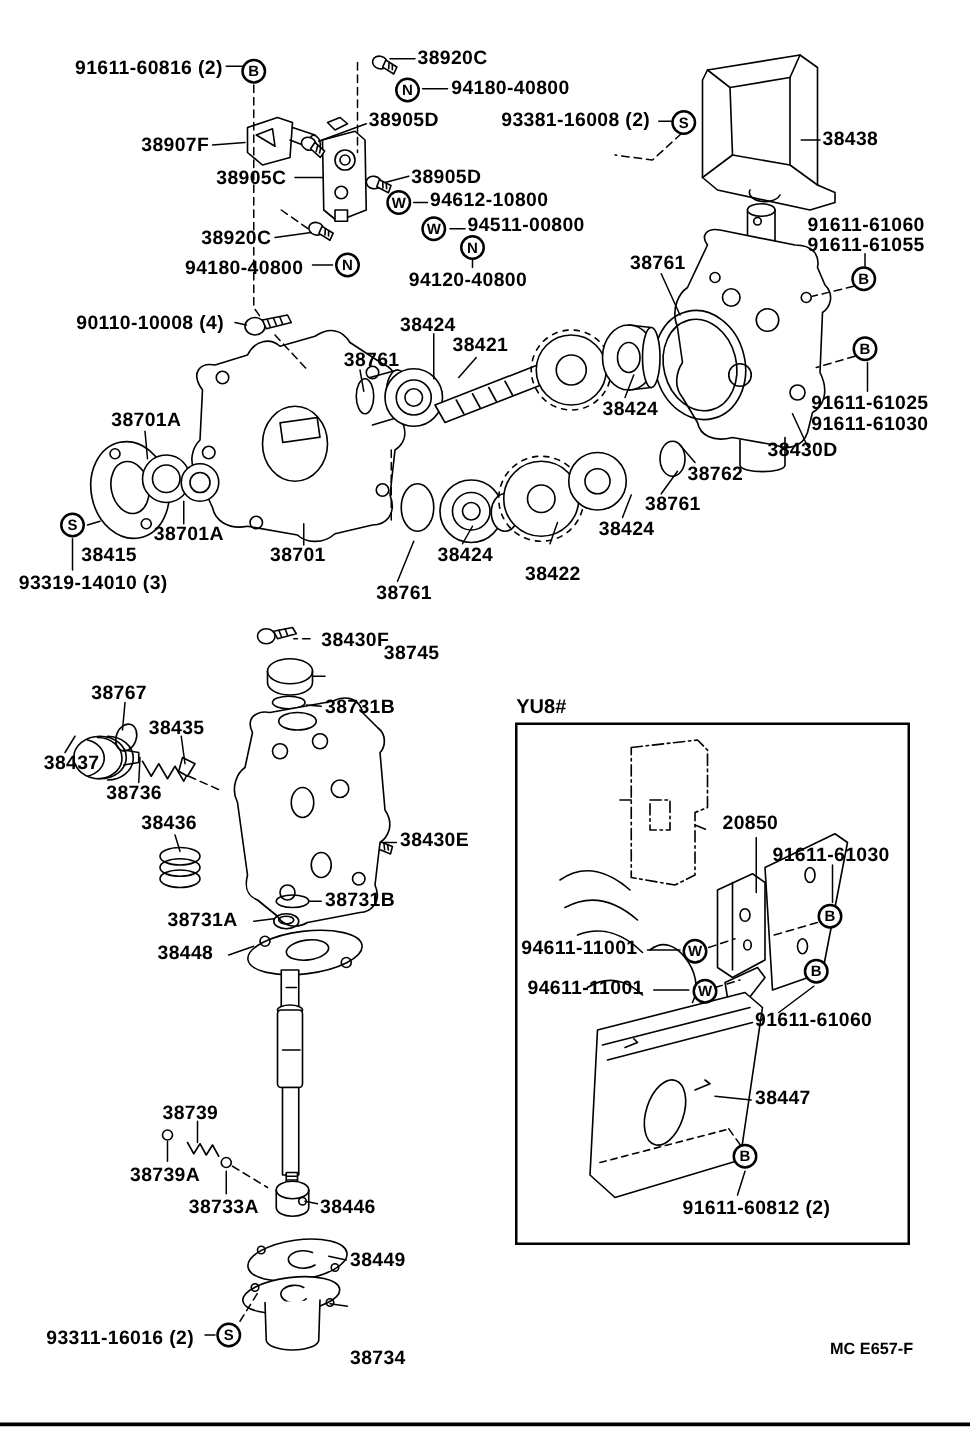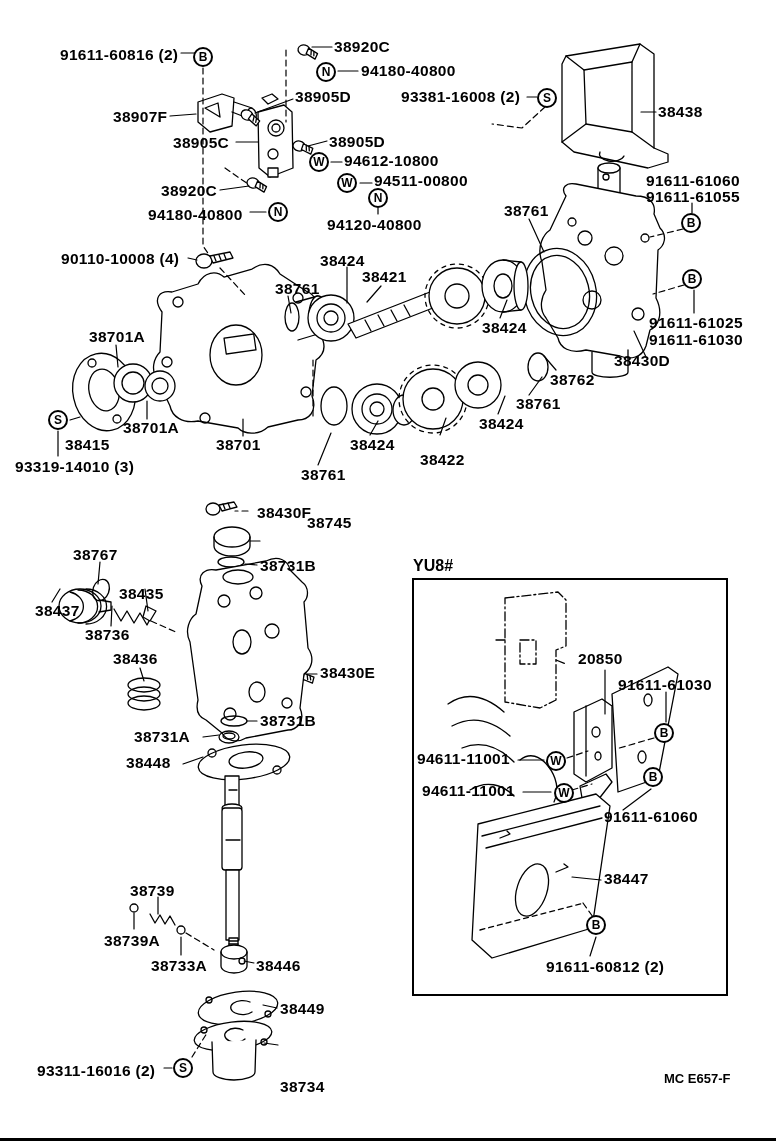--- a/index.html
+++ b/index.html
@@ -285,21 +285,21 @@
       <div class="part-label" style="left: 65px; top: 437px;">38415</div>
       <div class="part-label" style="left: 216px; top: 437px;">38701</div>
       <div class="part-label" style="left: 350px; top: 437px;">38424</div>
       <div class="part-label" style="left: 420px; top: 452px;">38422</div>
       <div class="part-label" style="left: 15px; top: 459px;">93319-14010 (3)</div>
       <div class="part-label" style="left: 301px; top: 467px;">38761</div>
       <div class="part-label" style="left: 257px; top: 505px;">38430F</div>
       <div class="part-label" style="left: 263px; top: 515px; margin-left: 44px;">38745</div>
       <div class="part-label" style="left: 260px; top: 558px;">38731B</div>
       <div class="part-label" style="left: 73px; top: 547px;">38767</div>
-      <div class="part-label" style="left: 119px; top: 575px; margin-top: 11px;">38435</div>
+      <div class="part-label" style="left: 119px; top: 575px;">38435</div>
       <div class="part-label" style="left: 35px; top: 603px;">38437</div>
       <div class="part-label" style="left: 85px; top: 627px;">38736</div>
       <div class="part-label" style="left: 113px; top: 651px;">38436</div>
       <div class="part-label" style="left: 578px; top: 651px;">20850</div>
       <div class="part-label" style="left: 320px; top: 665px;">38430E</div>
       <div class="part-label" style="left: 618px; top: 677px;">91611-61030</div>
       <div class="part-label" style="left: 260px; top: 713px;">38731B</div>
       <div class="part-label" style="left: 134px; top: 729px;">38731A</div>
       <div class="part-label" style="left: 417px; top: 751px;">94611-11001</div>
       <div class="part-label" style="left: 126px; top: 755px;">38448</div>

